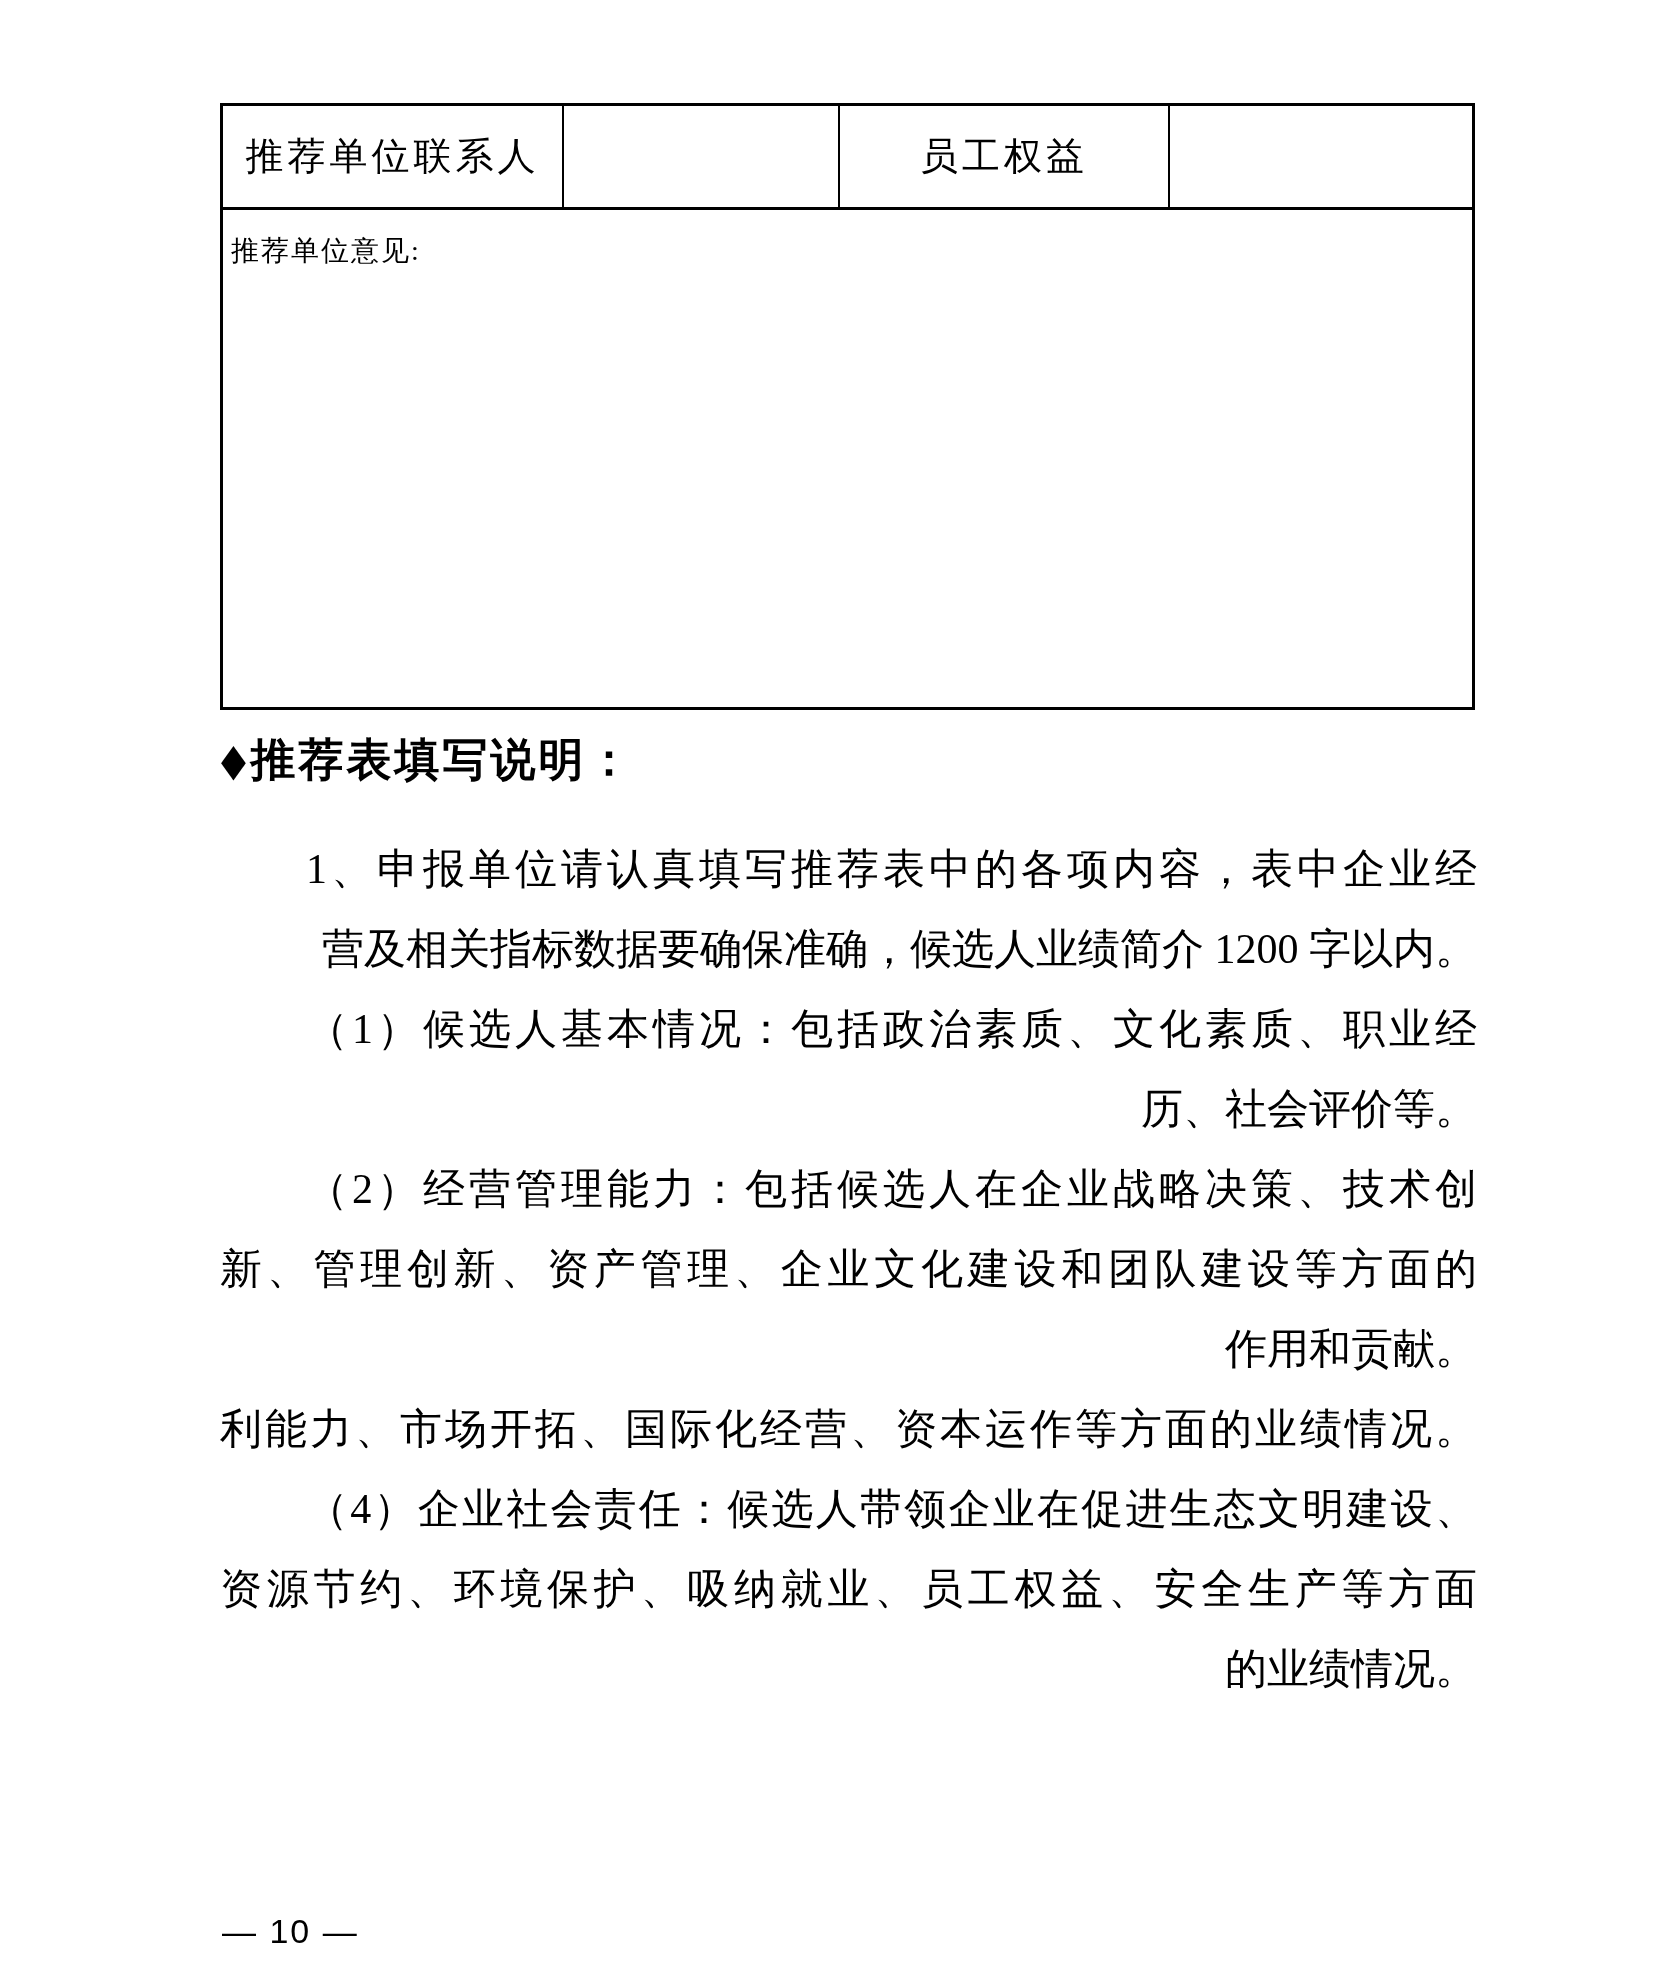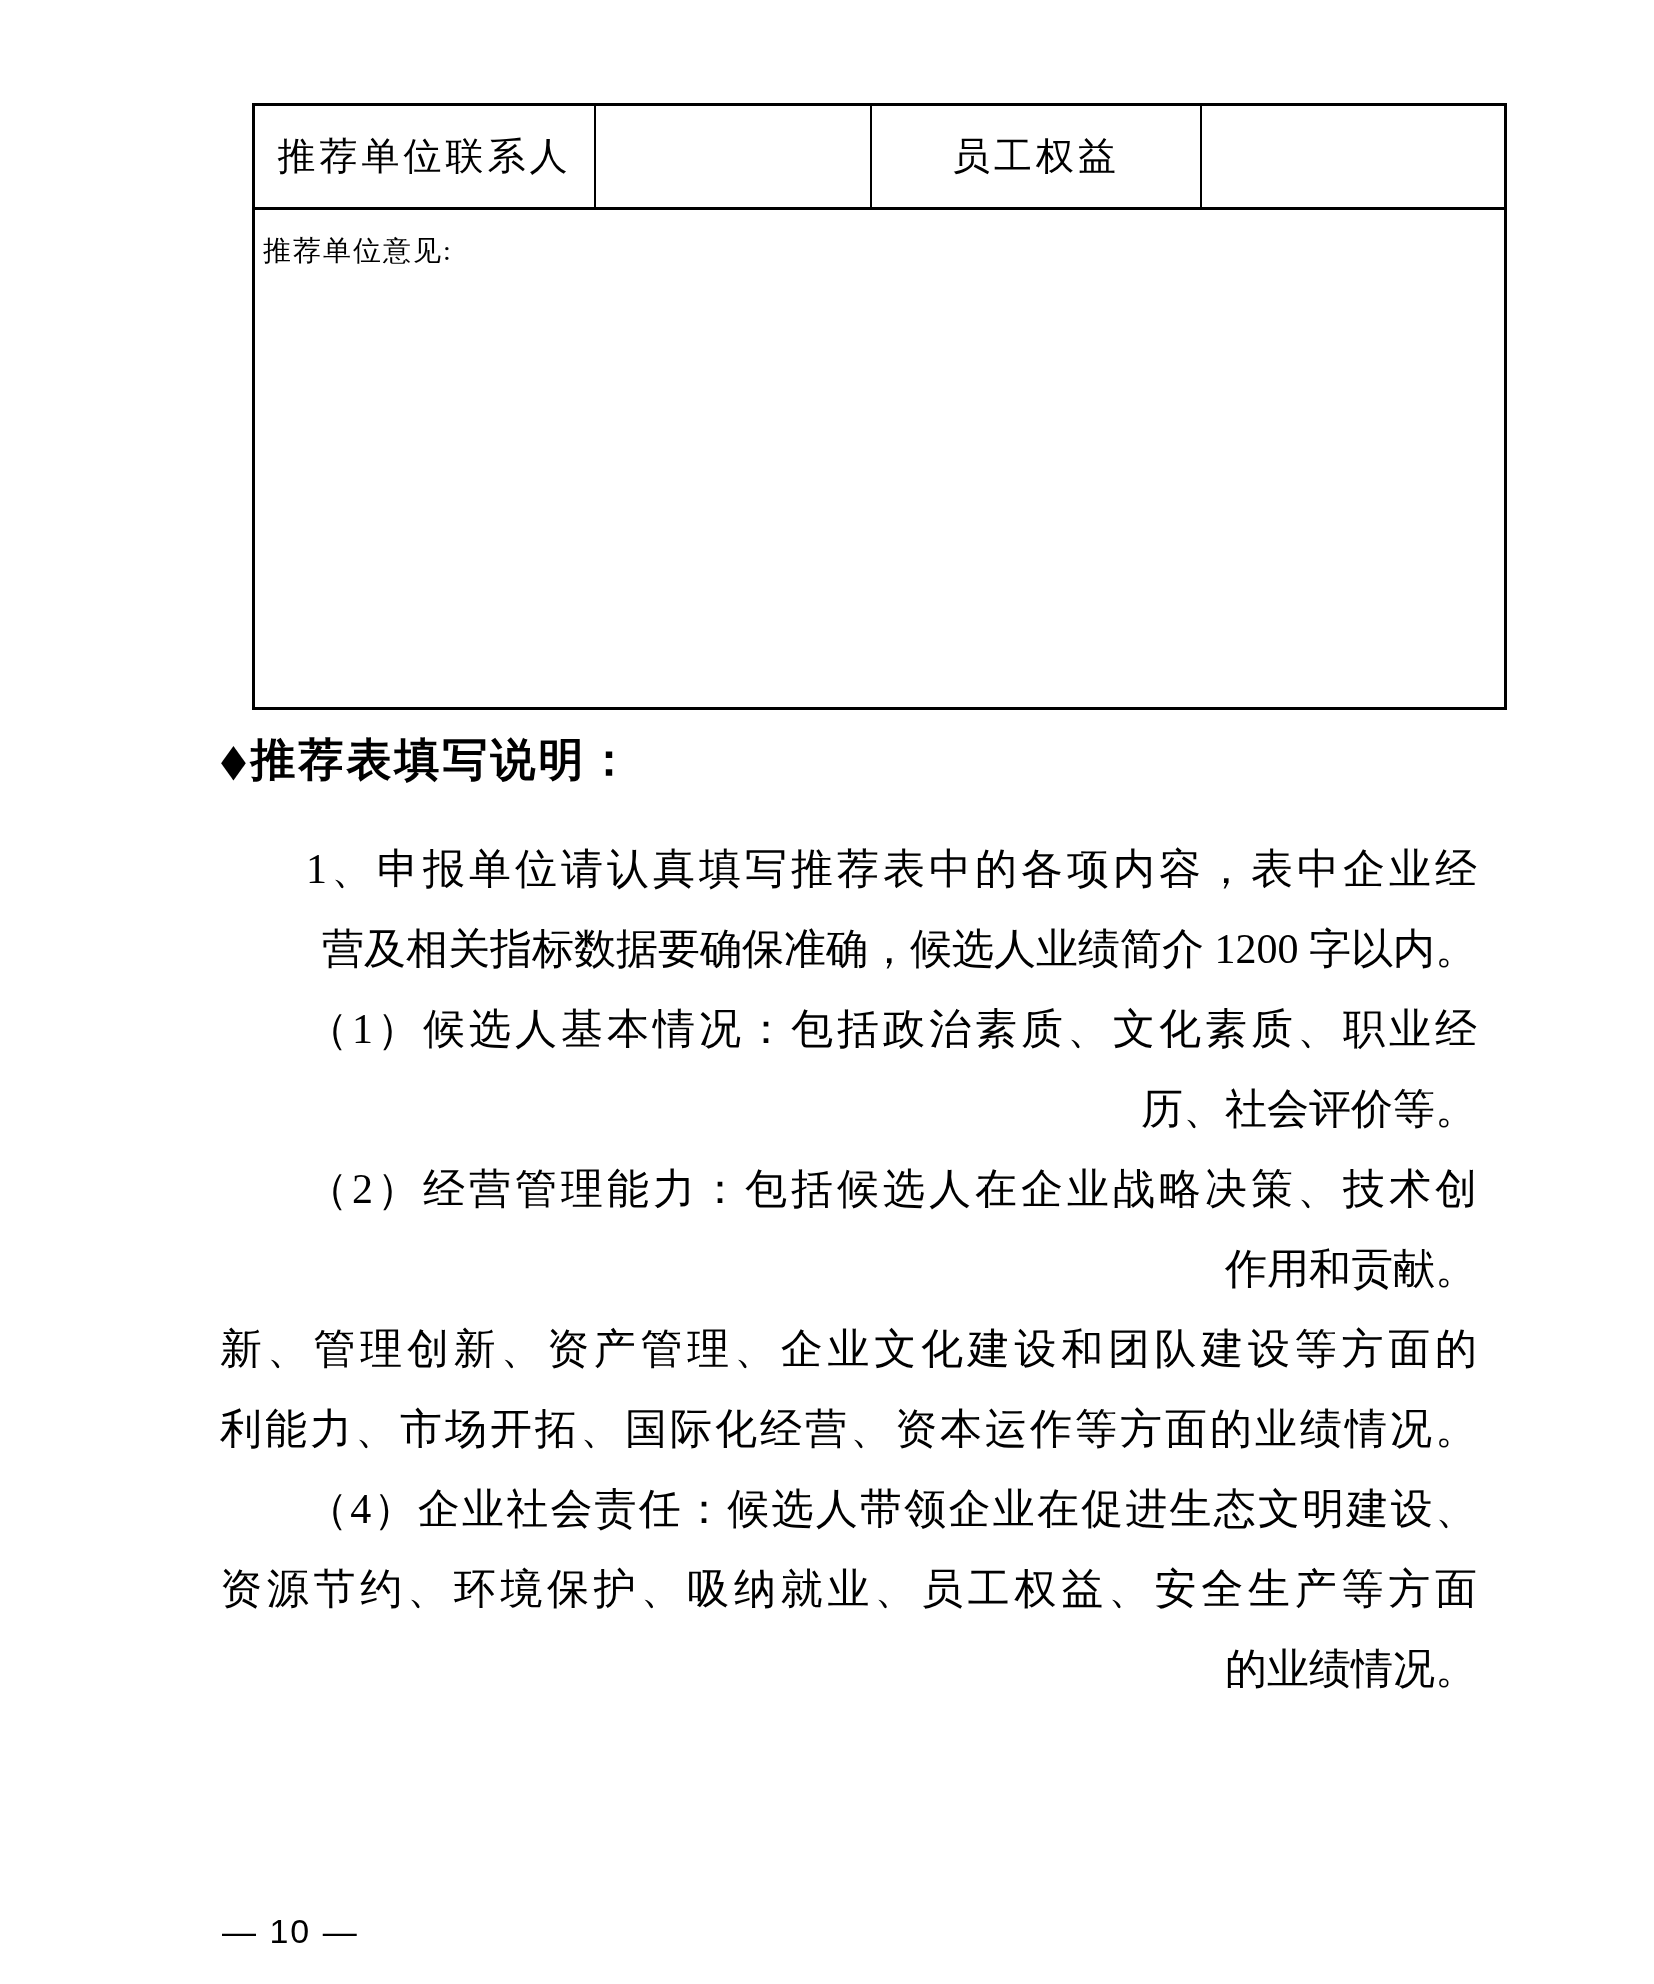--- a/index.html
+++ b/index.html
@@ -15,21 +15,20 @@
   }
 
   
   .doc-table {
     position: absolute;
     left: 220px;
     top: 103px;
     width: 1255px;
     height: 607px;
     border: 3px solid #000;
-    margin-left: 32px;
   }
   .doc-table .row1 {
     display: flex;
     height: 104px;
     border-bottom: 3px solid #000;
   }
   .doc-table .cell {
     display: flex;
     align-items: center;
     justify-content: center;
@@ -113,22 +112,22 @@
   <div class="notes-heading">
     <span class="diamond">◆</span><span>推荐表填写说明：</span>
   </div>
 
   <div class="notes-body">
     <div class="line full indent">1、申报单位请认真填写推荐表中的各项内容，表中企业经</div>
     <div class="line">营及相关指标数据要确保准确，候选人业绩简介 1200 字以内。</div>
     <div class="line full indent">（1）候选人基本情况：包括政治素质、文化素质、职业经</div>
     <div class="line">历、社会评价等。</div>
     <div class="line full indent">（2）经营管理能力：包括候选人在企业战略决策、技术创</div>
+    <div class="line full">新、管理创新、资产管理、企业文化建设和团队建设等方面的</div>
     <div class="line">作用和贡献。</div>
-    <div class="line full">新、管理创新、资产管理、企业文化建设和团队建设等方面的</div>
     <div class="line full">利能力、市场开拓、国际化经营、资本运作等方面的业绩情况。</div>
     <div class="line full indent">（4）企业社会责任：候选人带领企业在促进生态文明建设、</div>
     <div class="line full">资源节约、环境保护、吸纳就业、员工权益、安全生产等方面</div>
     <div class="line">的业绩情况。</div>
   </div>
 
   <div class="page-number">— 10 —</div>
 
 </div>
 

